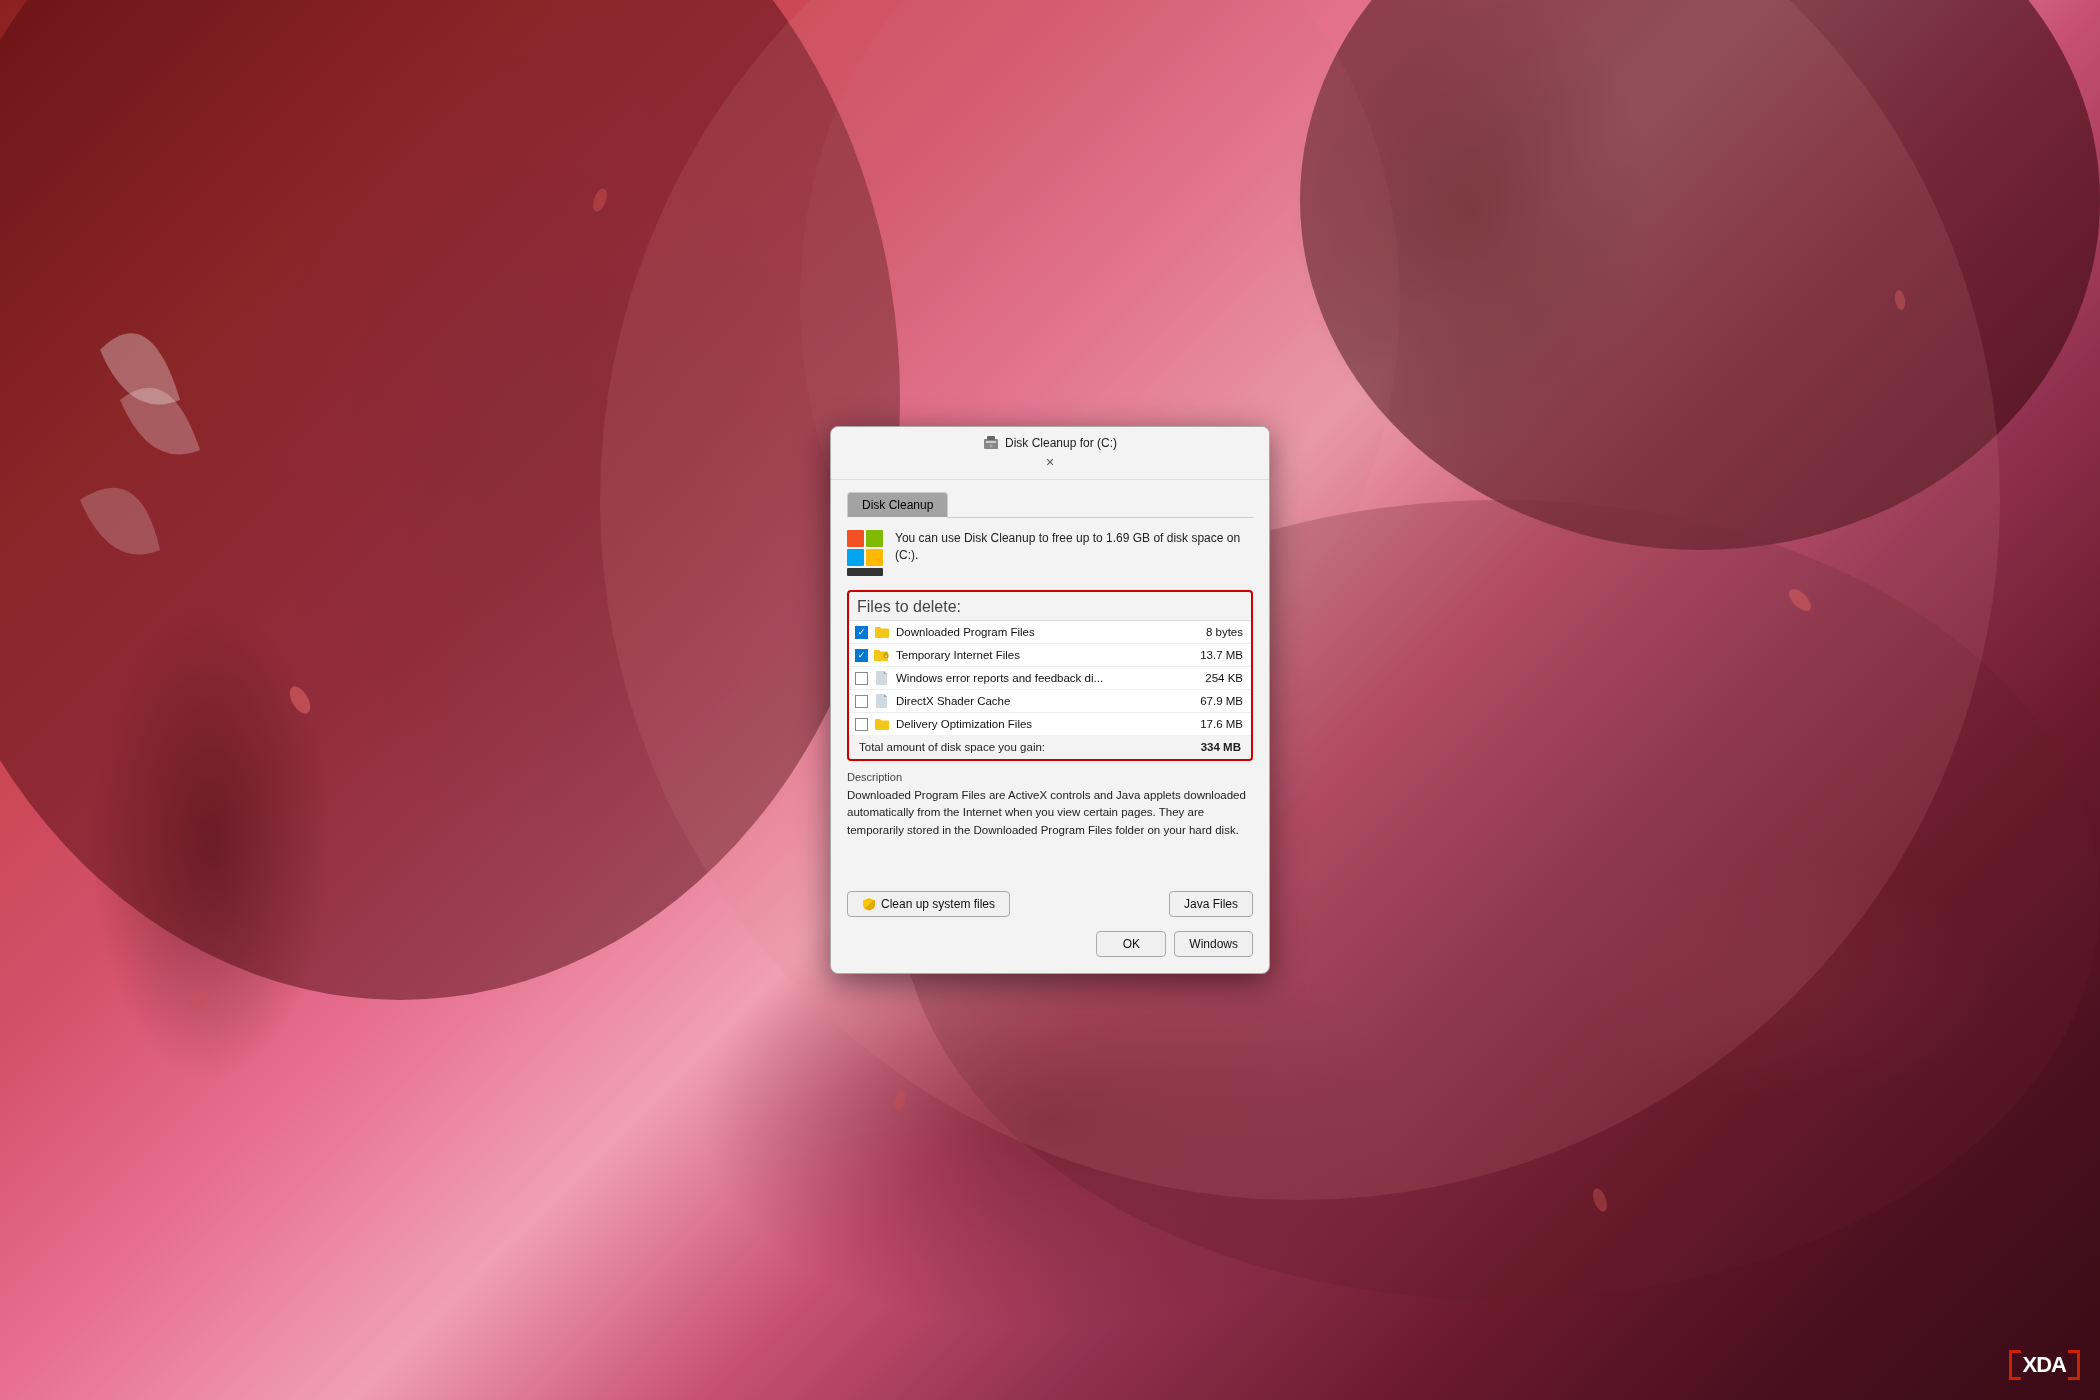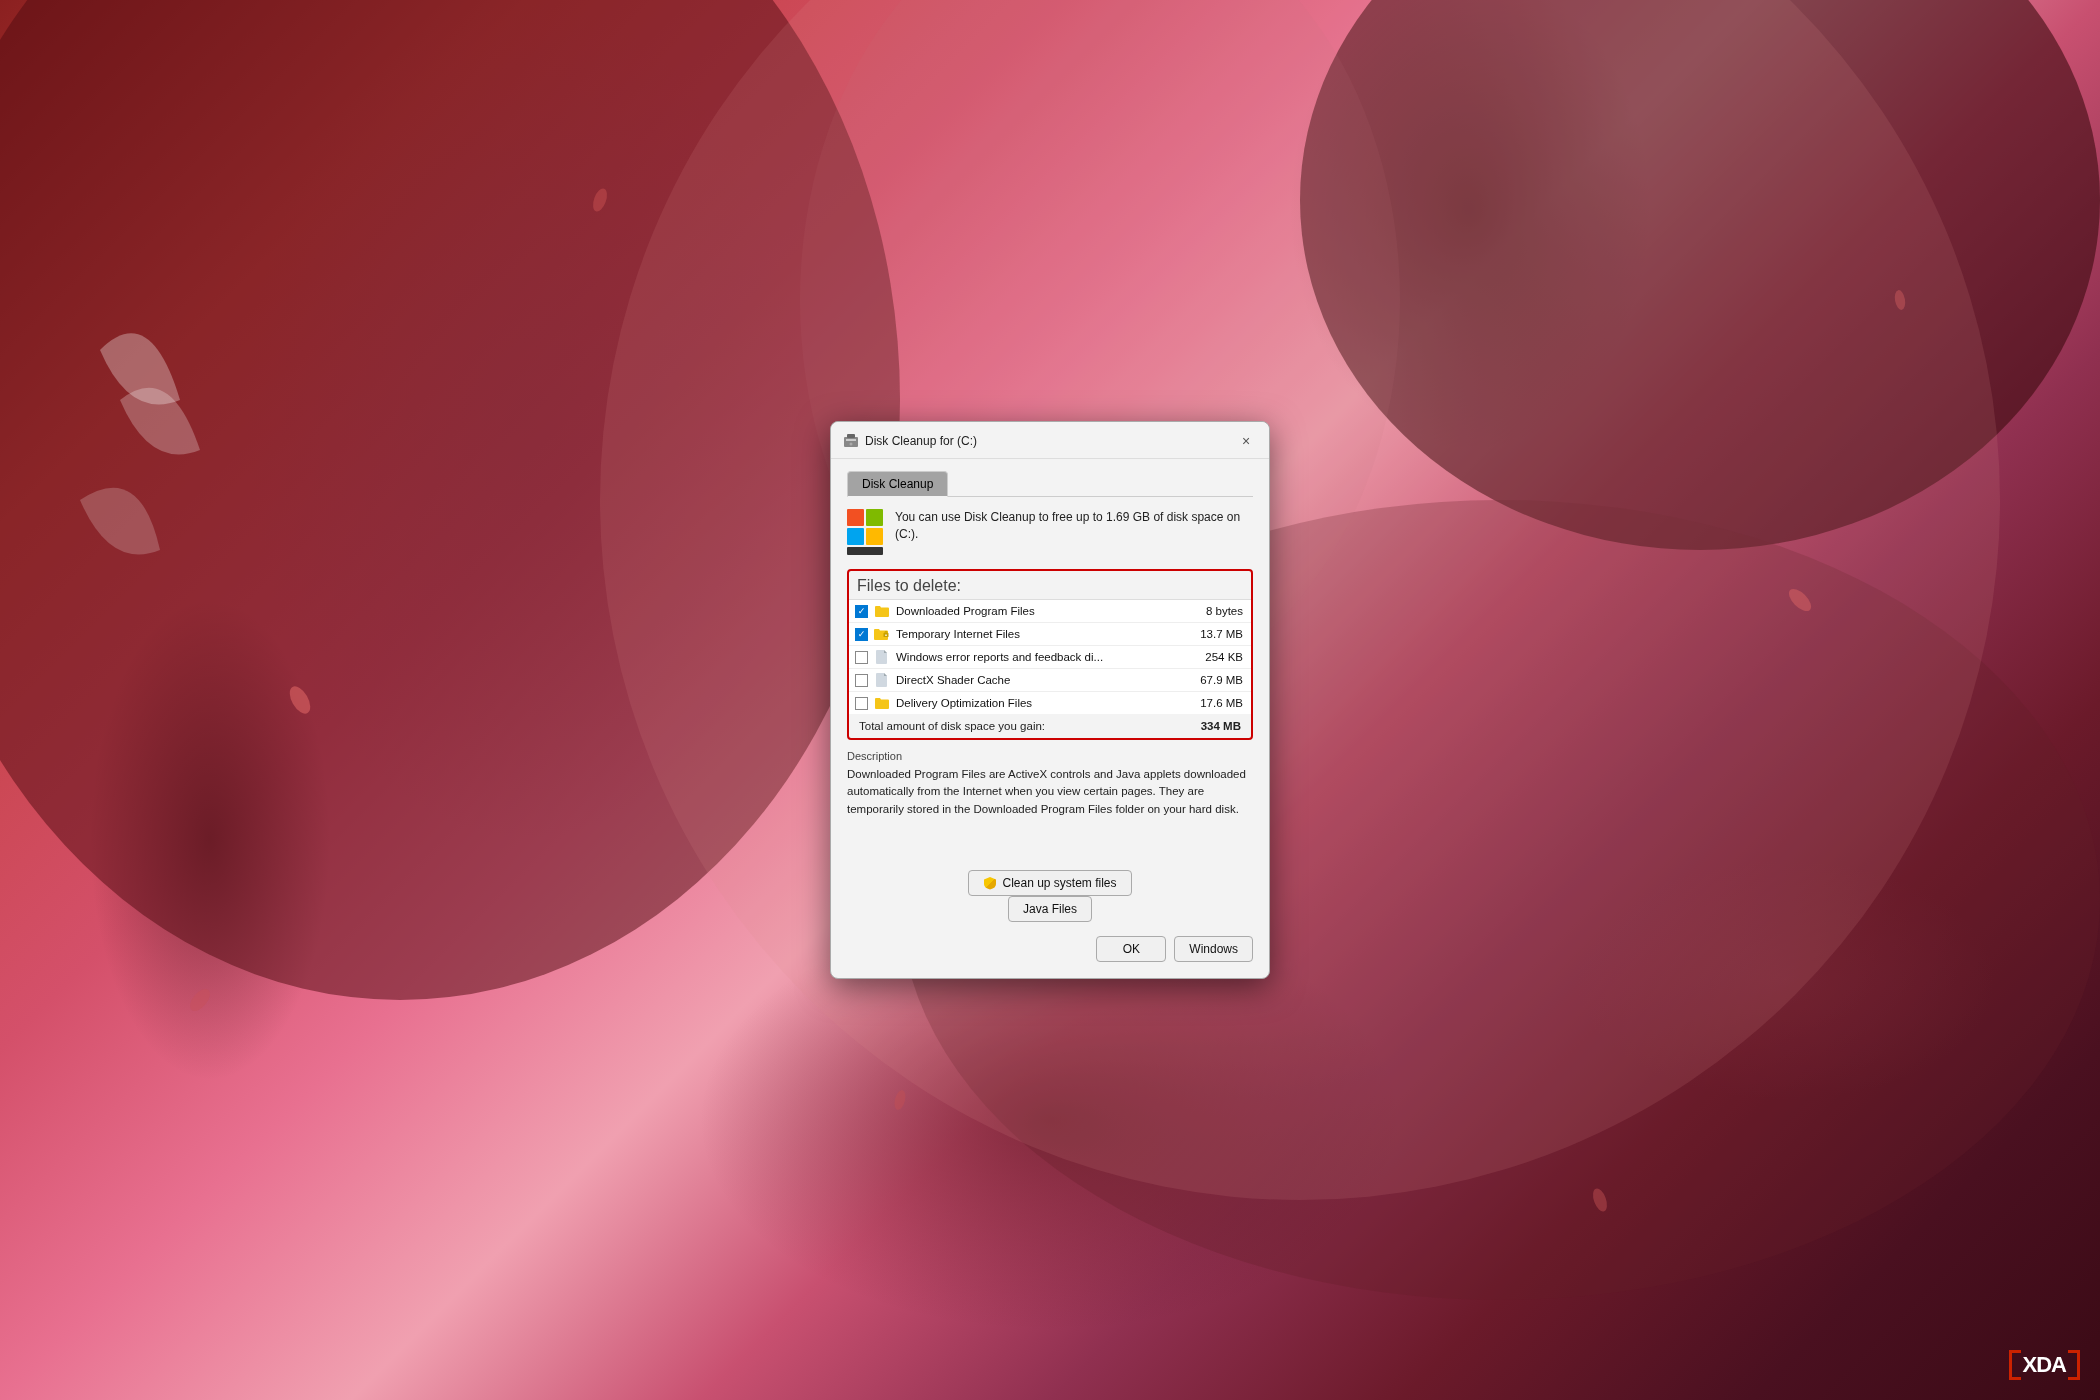--- a/index.html
+++ b/index.html
@@ -53,20 +53,21 @@
     }
 
     .dialog-titlebar {
       display: flex;
       align-items: center;
       justify-content: space-between;
       padding: 8px 12px 6px 12px;
       background: #f3f3f3;
       border-radius: 8px 8px 0 0;
       border-bottom: 1px solid #ddd;
+      flex-direction: column;
     }
 
     .dialog-title-left {
       display: flex;
       align-items: center;
       gap: 6px;
       font-size: 12px;
       color: #222;
     }
 
@@ -260,21 +261,20 @@
       min-height: 90px;
       margin-bottom: 14px;
     }
 
     
     .btn-row {
       display: flex;
       justify-content: space-between;
       align-items: center;
       margin-bottom: 14px;
-      flex-direction: column;
     }
 
     .btn {
       padding: 5px 14px;
       font-size: 12px;
       border: 1px solid #aaa;
       background: #f0f0f0;
       border-radius: 4px;
       cursor: pointer;
       color: #111;

